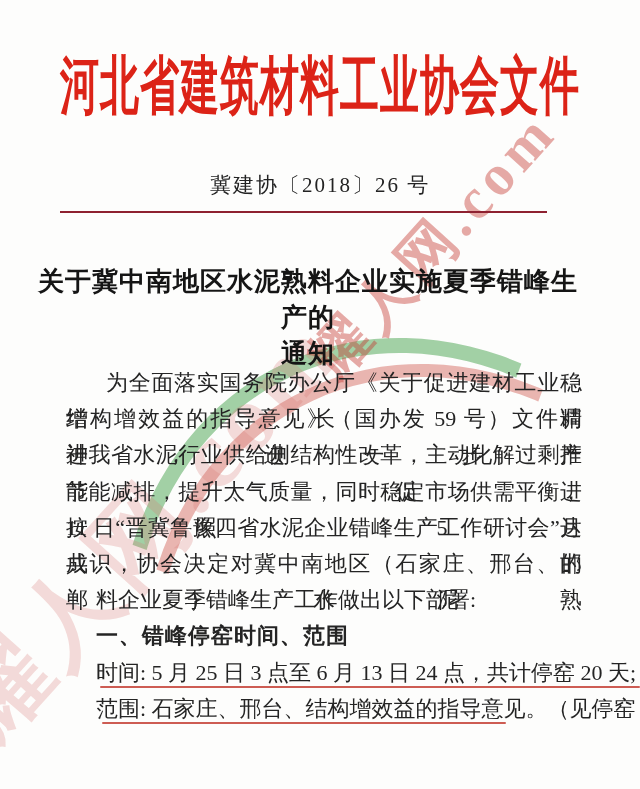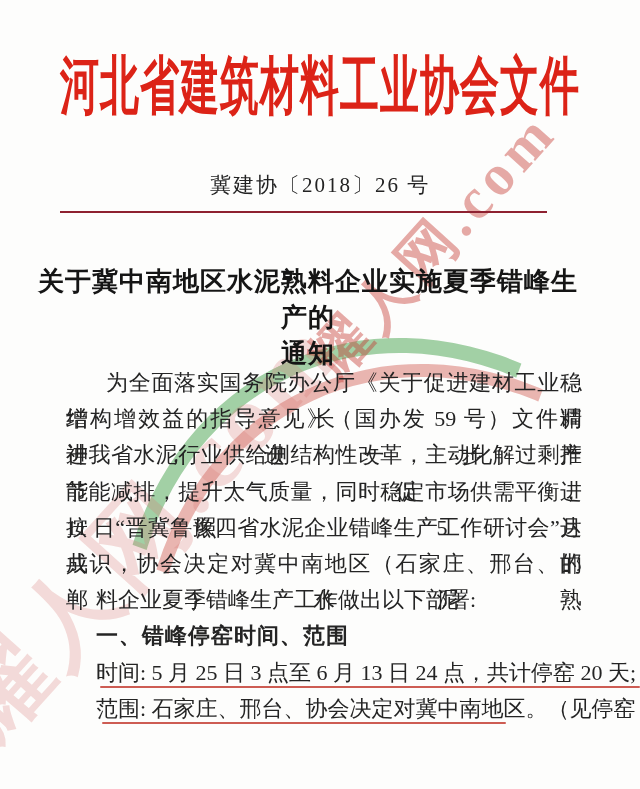--- a/index.html
+++ b/index.html
@@ -98,20 +98,20 @@
     <div class="body-block">
       <div class="bline just ind1">为全面落实国务院办公厅《关于促进建材工业稳增长调</div>
       <div class="bline just">结构增效益的指导意见》（国办发 59 号）文件精神，进一步推</div>
       <div class="bline just">进我省水泥行业供给侧结构性改革，主动化解过剩产能、促进</div>
       <div class="bline just">节能减排，提升大气质量，同时稳定市场供需平衡，按照 5 月</div>
       <div class="bline just">11 日“晋冀鲁豫四省水泥企业错峰生产工作研讨会”达成的</div>
       <div class="bline just">共识，协会决定对冀中南地区（石家庄、邢台、邯郸）水泥熟</div>
       <div class="bline ind2">料企业夏季错峰生产工作做出以下部署:</div>
       <div class="bline ind2 bold">一、错峰停窑时间、范围</div>
       <div class="bline ind2">时间: 5 月 25 日 3 点至 6 月 13 日 24 点，共计停窑 20 天;</div>
-      <div class="bline ind2">范围: 石家庄、邢台、协会决定对冀中南地区。（见停窑</div>
+      <div class="bline ind2">范围: 石家庄、邢台、结构增效益的指导意见。（见停窑</div>
     </div>
 
     <div class="underline ul-time"></div>
     <div class="underline ul-range"></div>
 
   </div>
 </div>
 
 </body></html>

